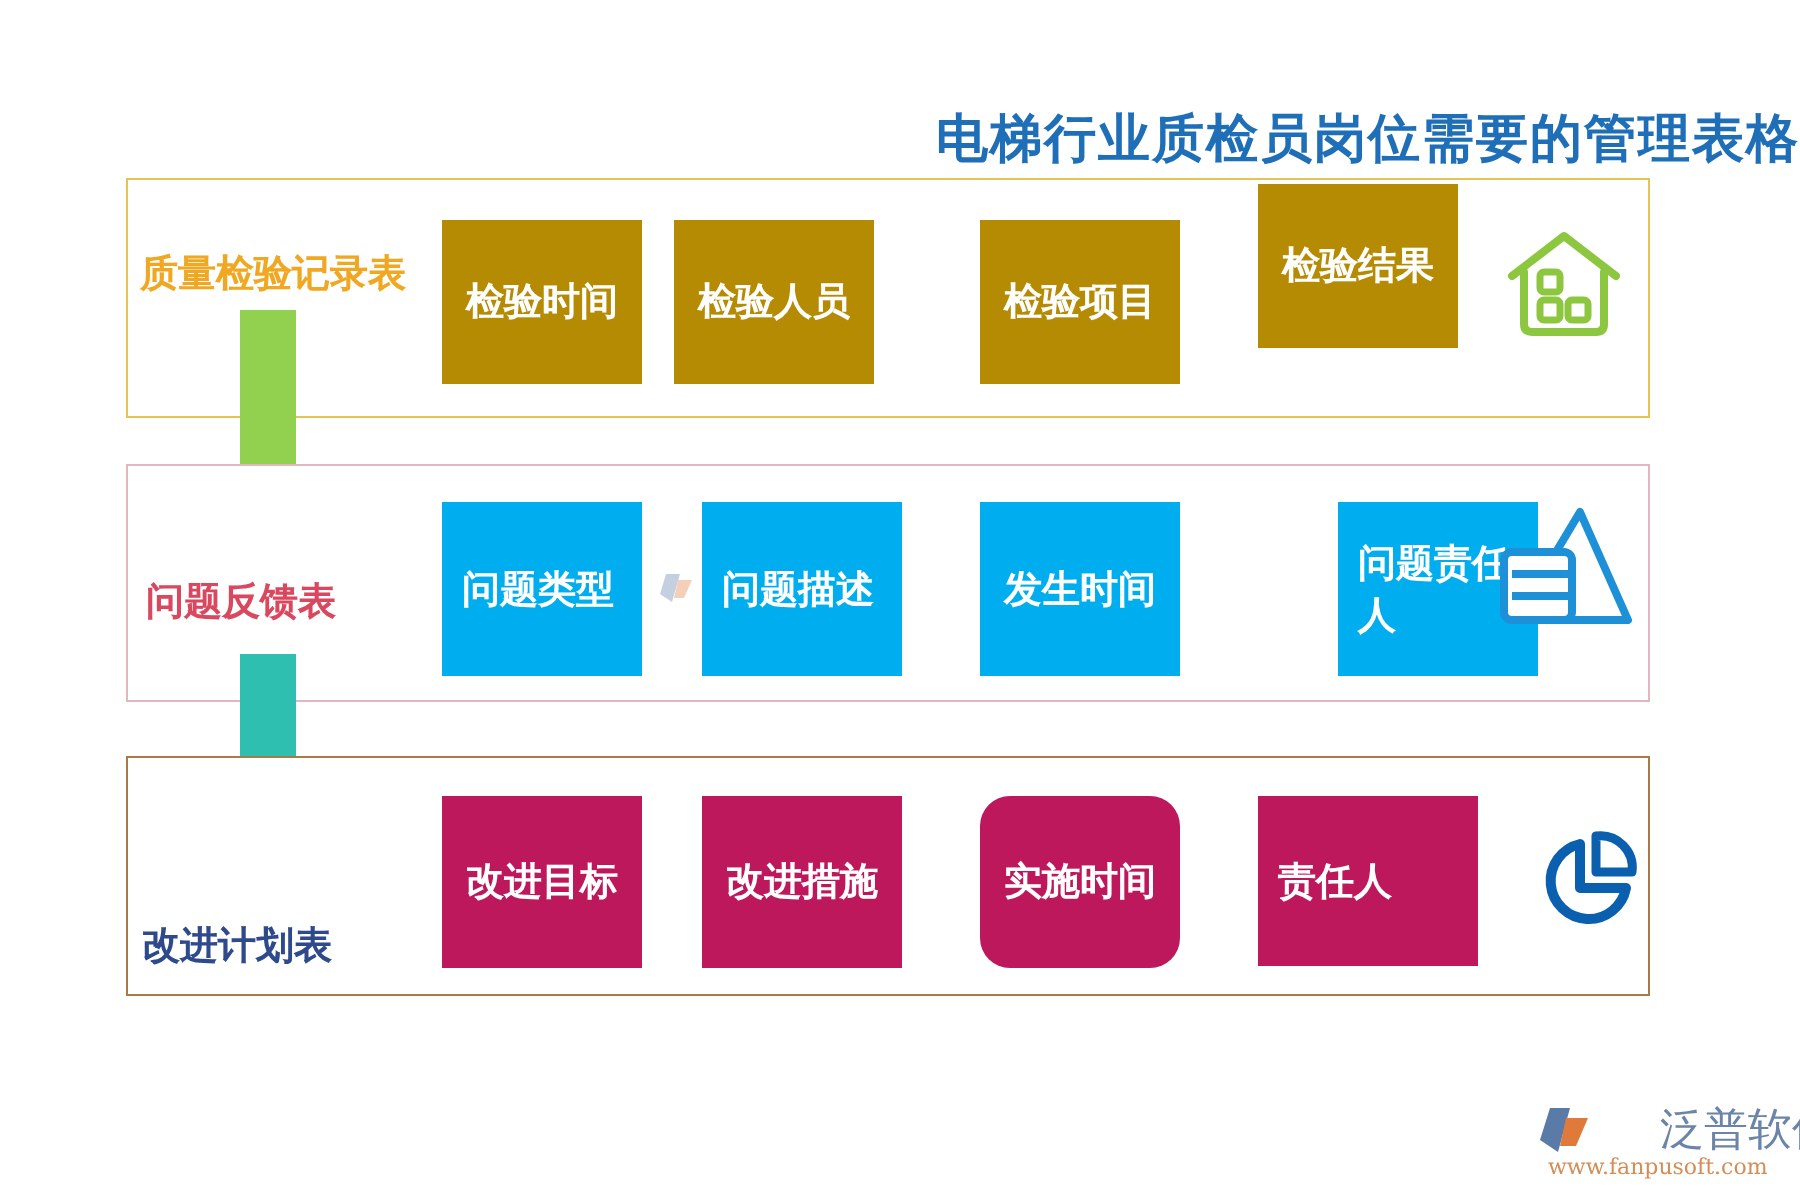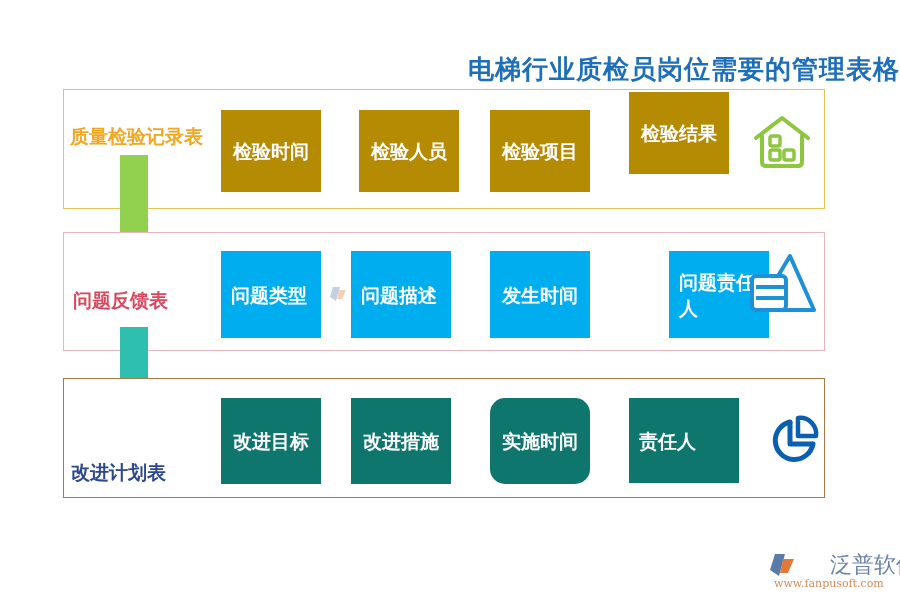--- a/index.html
+++ b/index.html
@@ -10,39 +10,39 @@
   .section { position:absolute; left:63px; width:762px; box-sizing:border-box; background:#fff; }
   .sec1 { top:89px; height:120px; border:1px solid #e6c454; }
   .sec2 { top:232px; height:119px; border:1px solid #e4b6c0; }
   .sec3 { top:378px; height:120px; border:1px solid #a87a45; }
   .sec-label { position:absolute; font-size:19px; font-weight:bold; white-space:nowrap; }
   .box { position:absolute; width:100px; color:#fff; font-size:19px; font-weight:bold;
          display:flex; align-items:center; justify-content:center; box-sizing:border-box;
          line-height:28px; }
   .box.gold { background:#b58b04; height:82px; }
   .box.sky  { background:#00aeef; height:87px; }
-  .box.blue { background:#0f766e; height:86px; }
+  .box.blue { background:#be185d; height:86px; }
   .box.left { justify-content:flex-start; padding-left:10px; }
   .arrow { position:absolute; }
   .icon { position:absolute; }
   .watermark { position:absolute; opacity:0.35; }
   .logo { position:absolute; left:768px; top:550px; width:125px; height:45px; }
   .logo-text { position:absolute; left:26px; top:0; font-size:22px; color:#6b85a8; white-space:nowrap;margin-left:36px; }
   .logo-url { position:absolute; left:6px; top:27px; font-size:11px; color:#d38d56;
               font-family:"DejaVu Serif", "Liberation Serif", serif; white-space:nowrap; }
 </style>
 </head>
 <body>
 
 <div class="title">电梯行业质检员岗位需要的管理表格</div>
 
 <div class="section sec1"></div>
 <div class="sec-label" style="left:70px; top:124px; color:#f0a823;">质量检验记录表</div>
 <div class="box gold" style="left:221px; top:110px;">检验时间</div>
-<div class="box gold" style="left:359px; top:110px;">检验人员</div>
+<div class="box gold" style="left:337px; top:110px;">检验人员</div>
 <div class="box gold" style="left:490px; top:110px;">检验项目</div>
 <div class="box gold" style="left:629px; top:92px;">检验结果</div>
 <svg class="icon" style="left:752px; top:114px;" width="60" height="56" viewBox="0 0 60 56">
   <polyline points="4,24 30,4 56,24" fill="none" stroke="#8dc63f" stroke-width="4" stroke-linecap="round" stroke-linejoin="round"></polyline>
   <path d="M10,22 V48 Q10,52 14,52 H46 Q50,52 50,48 V22" fill="none" stroke="#8dc63f" stroke-width="4" stroke-linecap="round"></path>
   <rect x="18" y="22" width="10" height="10" rx="2" fill="none" stroke="#8dc63f" stroke-width="3.5"></rect>
   <rect x="18" y="36" width="10" height="10" rx="2" fill="none" stroke="#8dc63f" stroke-width="3.5"></rect>
   <rect x="32" y="36" width="10" height="10" rx="2" fill="none" stroke="#8dc63f" stroke-width="3.5"></rect>
 </svg>
 

